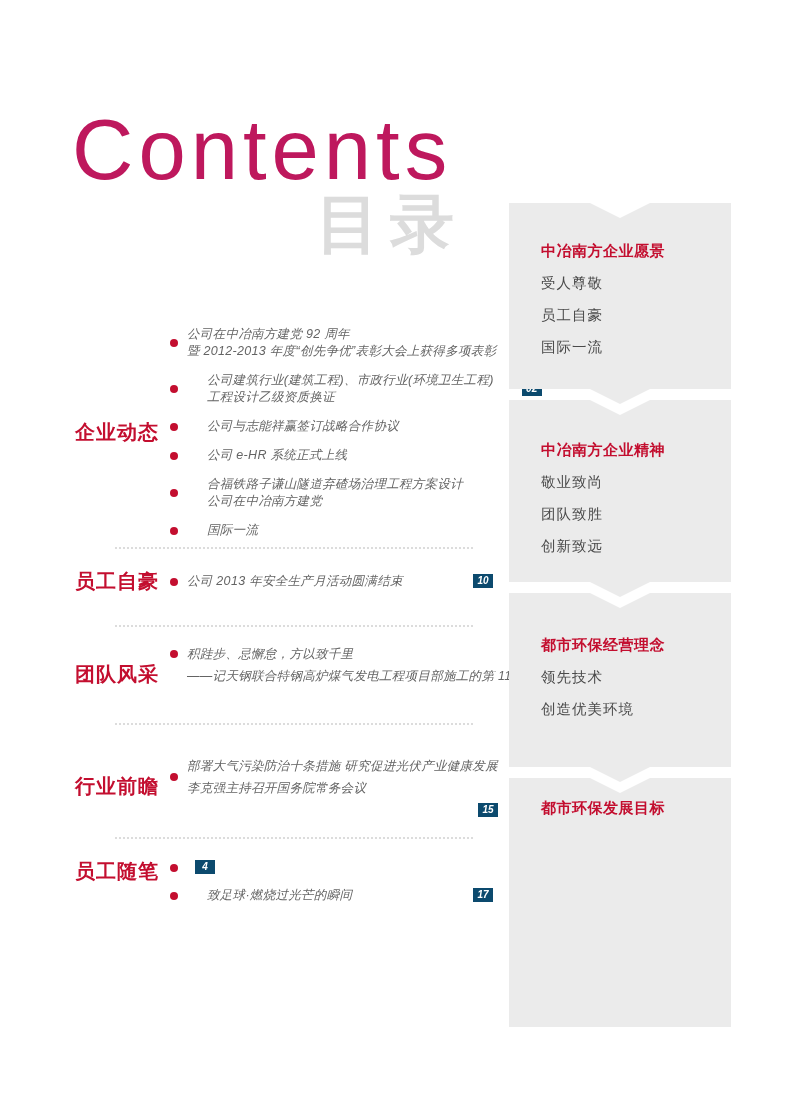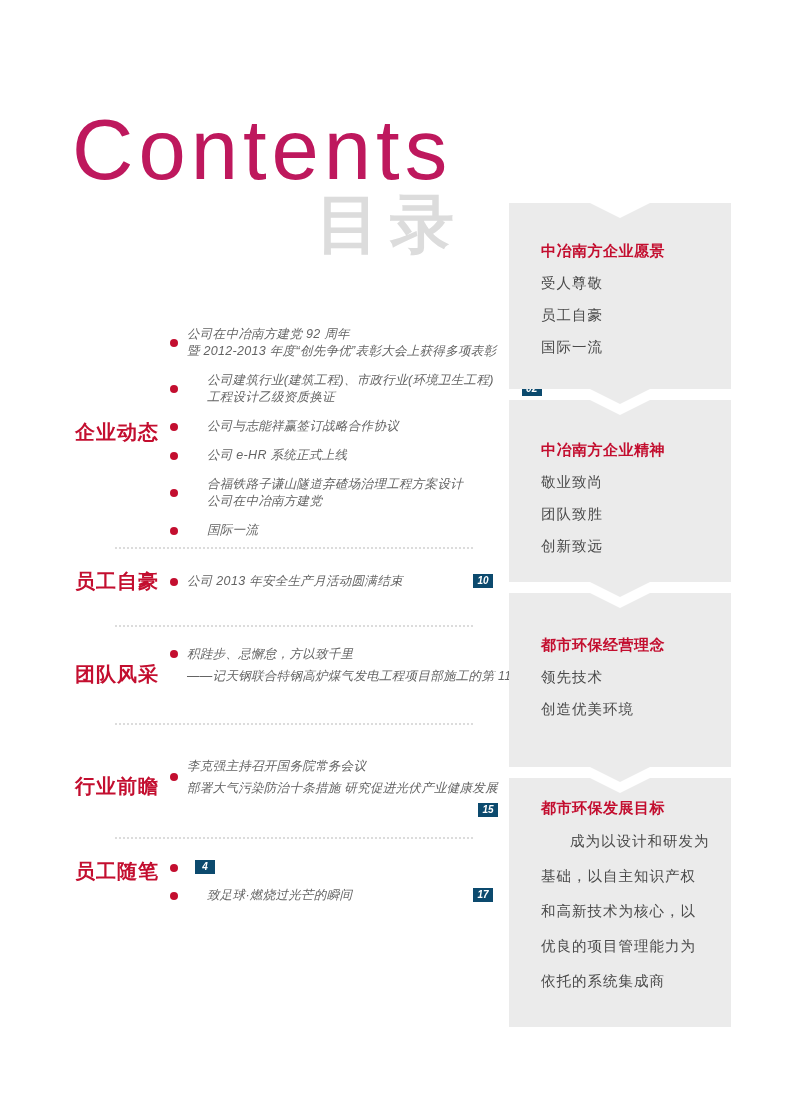--- a/index.html
+++ b/index.html
@@ -141,22 +141,22 @@
   </div>
 
   <div class="sep" style="top:723px;"></div>
 
   <div class="sec" style="top:755px;">
     <div class="sec-head">行业前瞻</div>
     <div class="sec-items">
       <div class="item lh22">
         <span class="dot dot-mid"></span>
         <div class="lines">
+          <div class="ln">部署大气污染防治十条措施 研究促进光伏产业健康发展</div>
           <div class="ln">李克强主持召开国务院常务会议</div>
-          <div class="ln">部署大气污染防治十条措施 研究促进光伏产业健康发展</div>
           <div class="badge-row">
             <span class="badge">15</span>
           </div>
         </div>
       </div>
     </div>
   </div>
 
   <div class="sep" style="top:837px;"></div>
 
@@ -192,16 +192,15 @@
   </div>
 
   <div class="panel tail pt3" style="top:593px;height:189px;">
     <div class="p-title">都市环保经营理念</div>
     <div class="p-line">领先技术</div>
     <div class="p-line">创造优美环境</div>
   </div>
 
   <div class="panel flat pt4" style="top:778px;height:249px;">
     <div class="p-title">都市环保发展目标</div>
-    <div class="p-para">成为以设计和研发为基础，以自主知识产权和高新技术为核心，以优良的项目管理能力为依托的系统集成商</div>
   </div>
 
 </div>
 
 </body></html>

